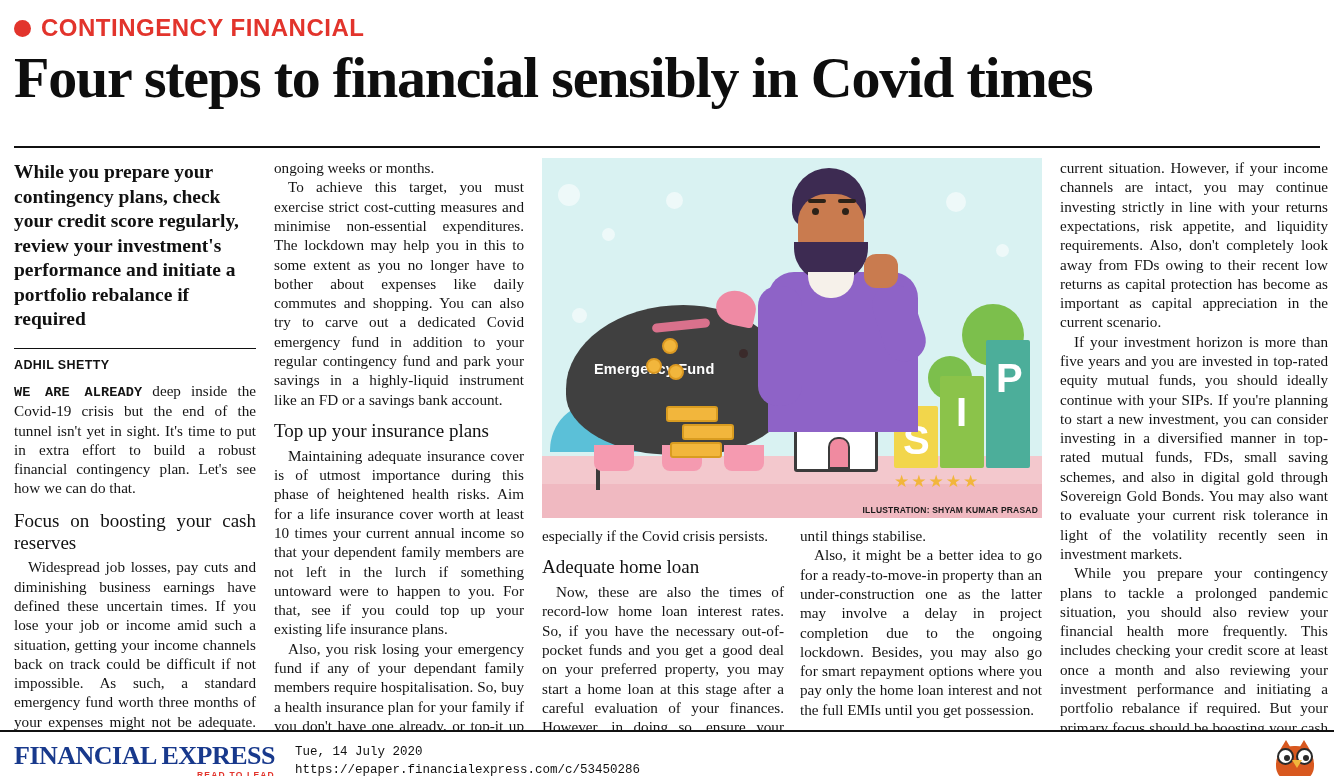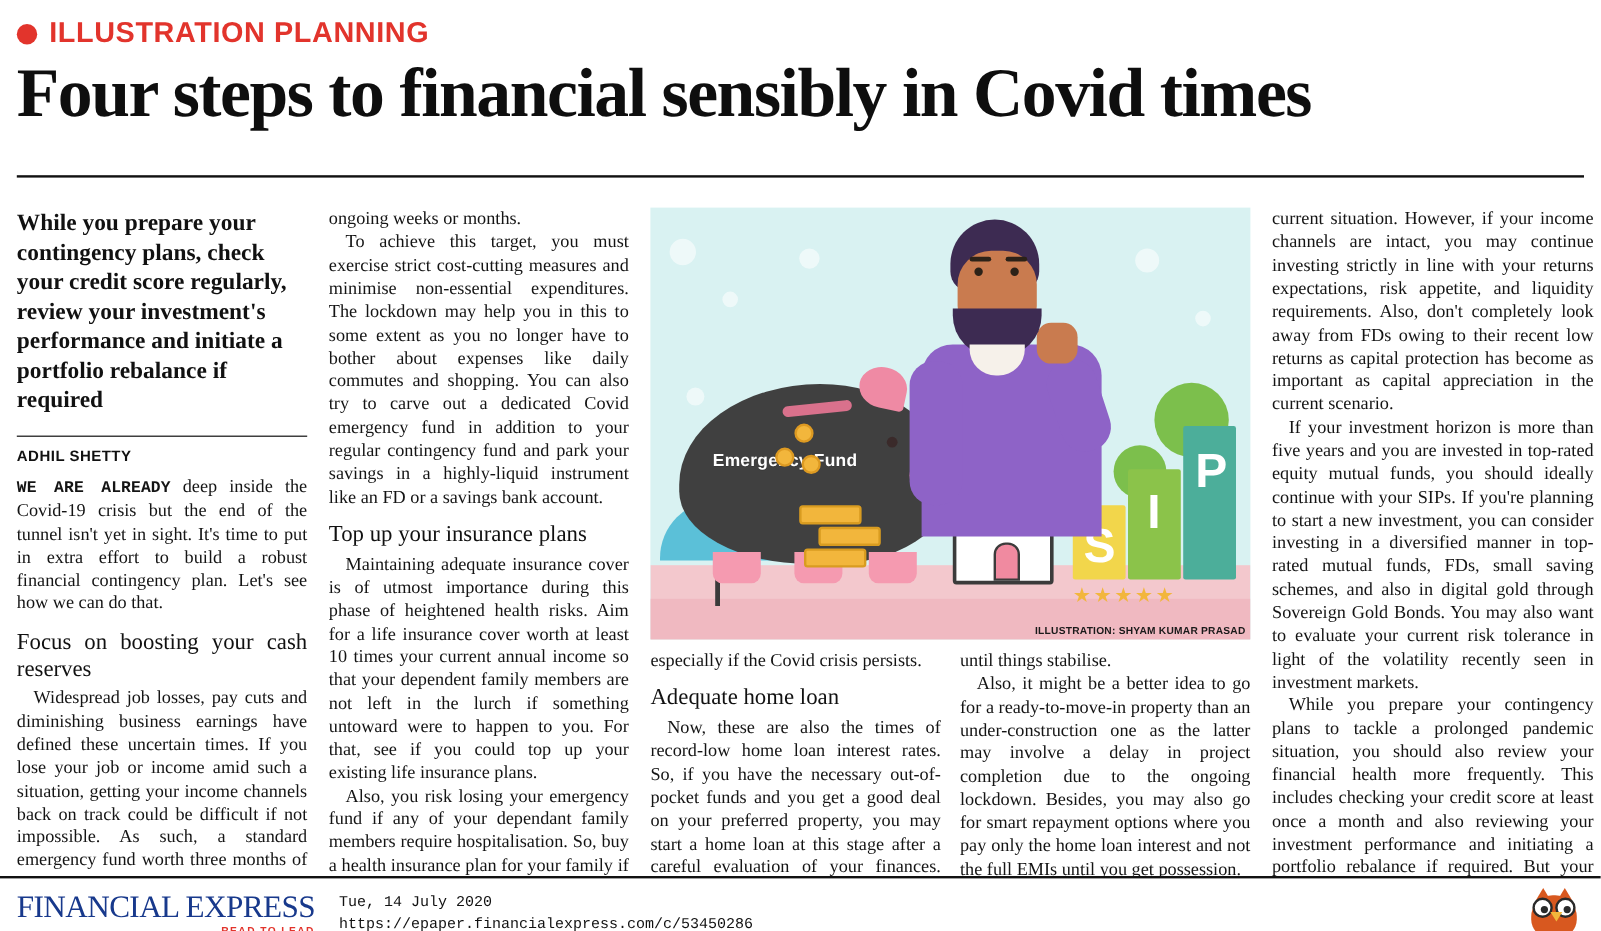--- a/index.html
+++ b/index.html
@@ -36,21 +36,21 @@
     color: #0e0e0e;
     white-space: nowrap;
   }
   .rule-top { border-top: 2px solid #111; margin-top: 12px; }
 
   
   .grid {
     display: grid;
     grid-template-columns: 242px 250px 500px 268px;
     column-gap: 18px;
-    margin-top: 25px;
+    margin-top: 10px;
     height: 590px;
   }
 
   
   .standfirst {
     font-family: "Liberation Serif", serif;
     font-weight: bold;
     font-size: 19.5px;
     line-height: 1.26;
     color: #111;
@@ -162,21 +162,21 @@
   
   .footer {
     position: absolute; left: 0; bottom: 0; width: 1334px; height: 60px;
     border-top: 2px solid #111;
     background: #ffffff;
     display: flex; align-items: center; padding: 0 14px;
   }
   .fe-logo { display: flex; flex-direction: column; line-height: 1; }
   .fe-logo-main {
     font-family: "Liberation Serif", serif;
-    font-weight: normal; font-size: 26px; color: #18398c; letter-spacing: -0.5px;
+    font-weight: bold; font-size: 26px; color: #18398c; letter-spacing: -0.5px;
   }
   .fe-logo-sub {
     font-family: "Liberation Sans", sans-serif;
     font-size: 8.5px; font-weight: bold; color: #e2342c;
     letter-spacing: 1.2px; text-align: right; margin-top: 2px;
   }
   .footer-meta {
     font-family: "Liberation Mono", monospace;
     font-size: 12.5px; color: #111; margin-left: 20px; line-height: 1.45;
   }
@@ -187,21 +187,21 @@
   .owl-beak { position: absolute; left: 20px; top: 22px; width: 0; height: 0; border-left: 5px solid transparent; border-right: 5px solid transparent; border-top: 8px solid #f2b63c; }
   .owl-tuft { position: absolute; top: 2px; width: 0; height: 0; border-left: 6px solid transparent; border-right: 6px solid transparent; border-bottom: 10px solid #d8581f; }
 </style>
 </head>
 <body>
 
 <div class="page">
 
   <div class="kicker-row">
     <span class="kicker-dot"></span>
-    <span class="kicker-text">ILLUSTRATION PLANNING</span>
+    <span class="kicker-text">CONTINGENCY FINANCIAL</span>
   </div>
 
   <h1 class="headline">Four steps to financial sensibly in Covid times</h1>
   <div class="rule-top"></div>
 
   <div class="grid">
 
     <div>
       <div class="standfirst">While you prepare your contingency plans, check your credit score regularly, review your investment's performance and initiate a portfolio rebalance if required</div>
       <div class="col1-rule"></div>

